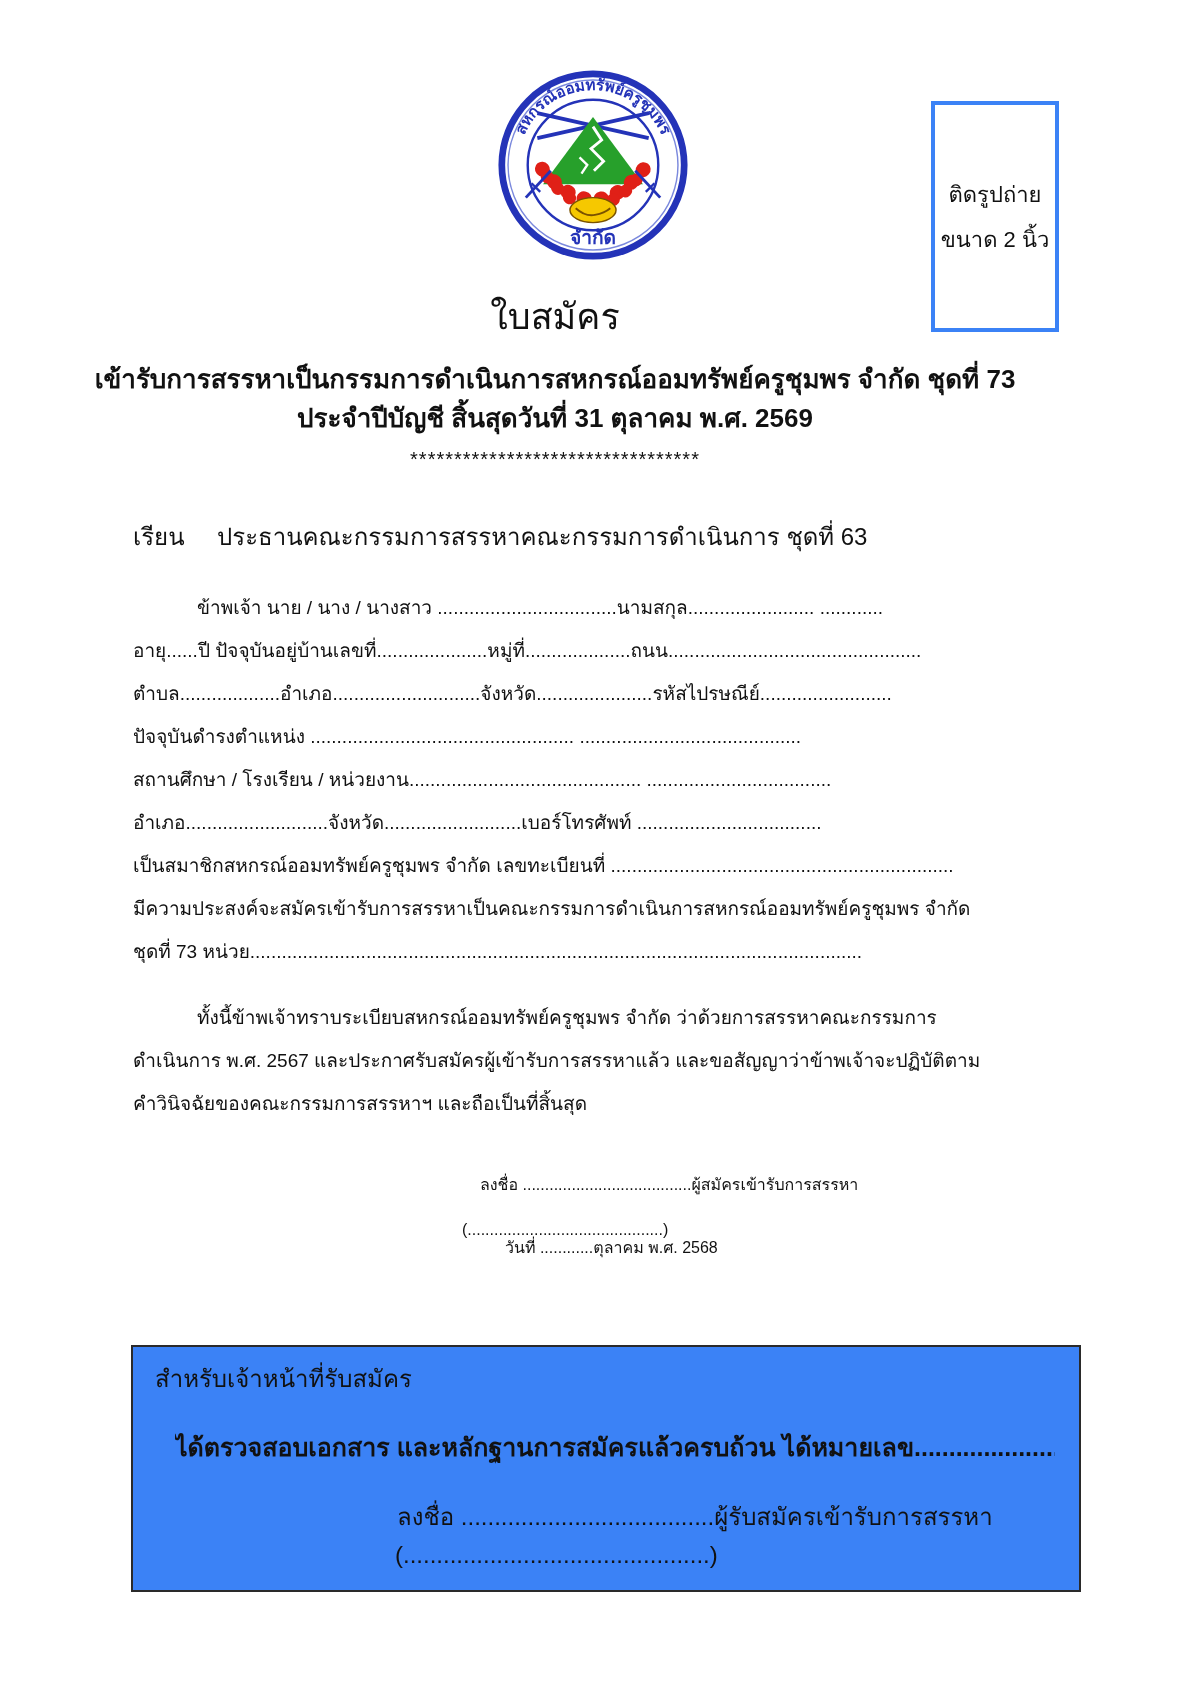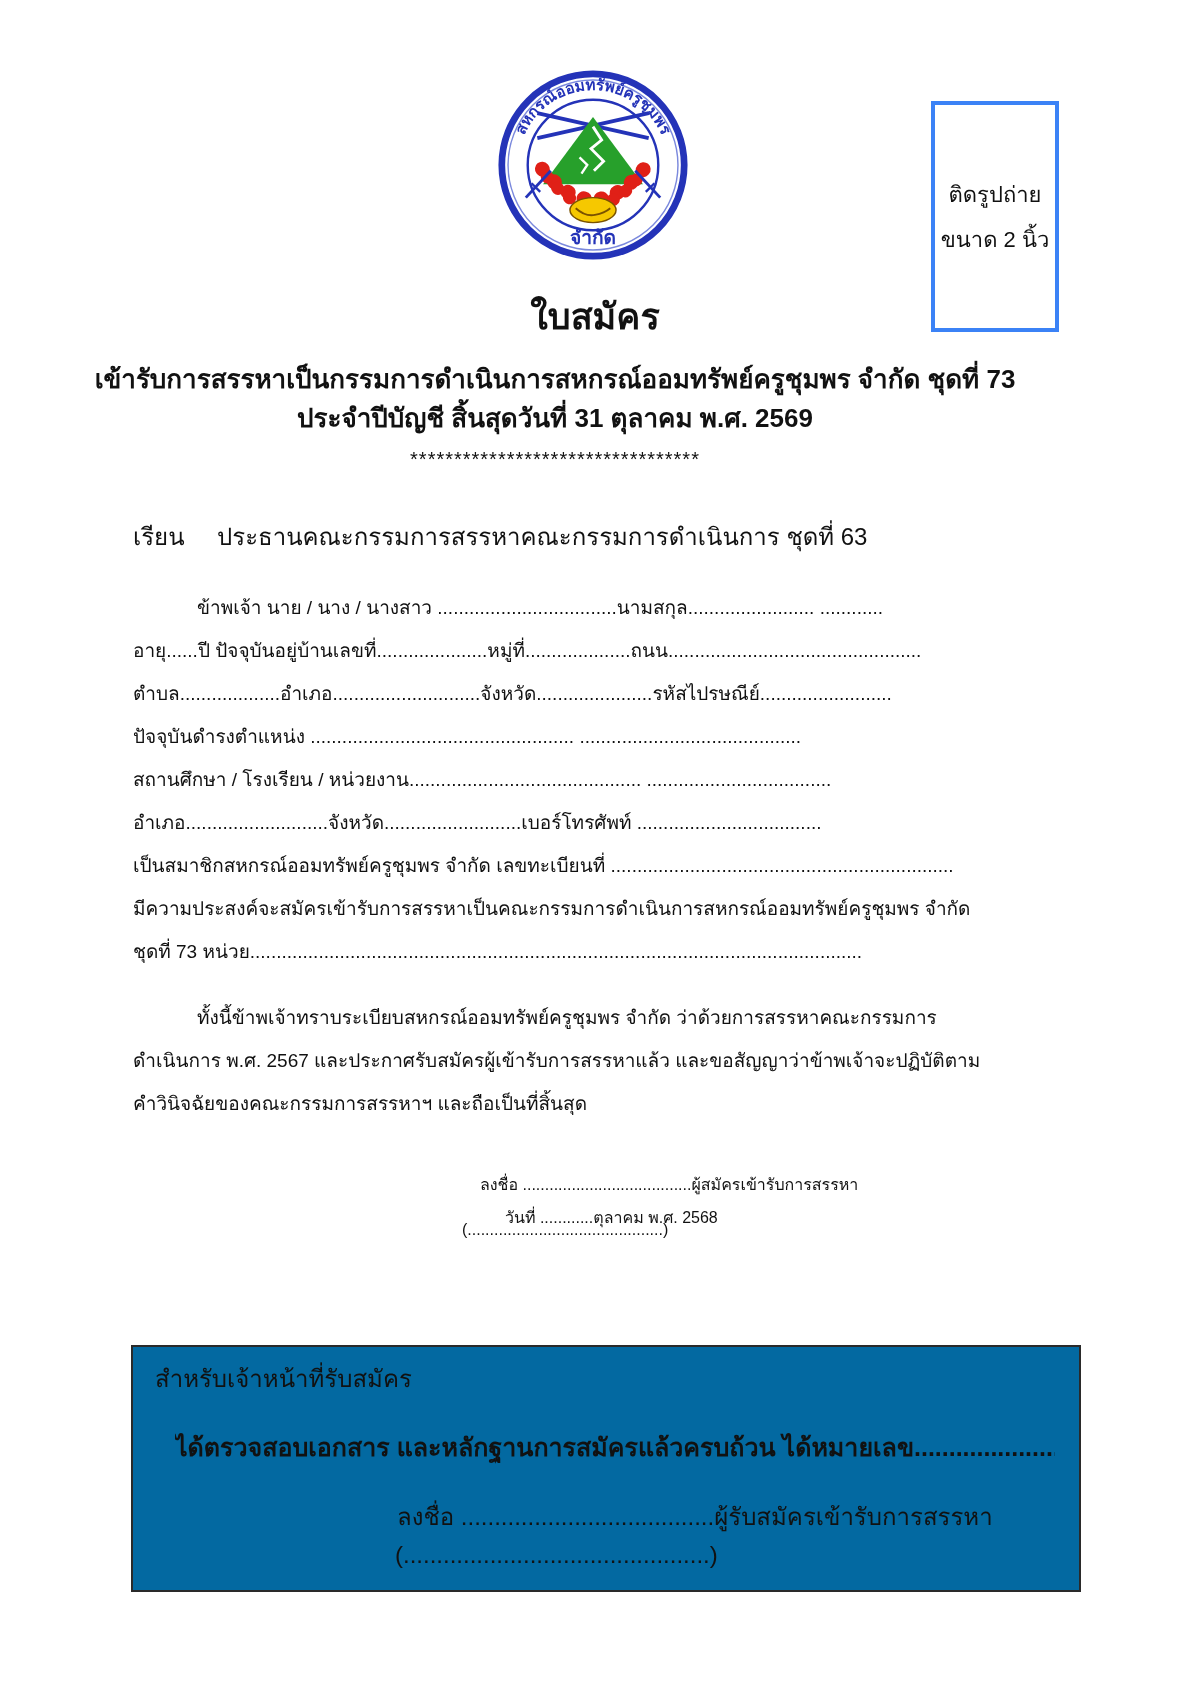--- a/index.html
+++ b/index.html
@@ -1,33 +1,33 @@
 <!DOCTYPE html>
 <html><head>
 <meta charset="utf-8">
 <style>
   html,body{margin:0;padding:0;background:#888;}
   .page{position:relative;width:1200px;height:1697px;background:#ffffff;margin:0 auto;
         font-family:"Liberation Sans","DejaVu Sans",sans-serif;color:#111;overflow:hidden;}
   .hc{position:absolute;left:0;width:1110px;text-align:center;}
-  .title{font-size:36px;font-weight:bold;top:288px;padding-left:40px;}
+  .title{font-size:36px;font-weight:normal;top:288px;}
   .subtitle{font-size:26px;font-weight:bold;}
   .stars{font-size:20px;letter-spacing:1px;top:448px;}
   .salutation{position:absolute;left:133px;top:517px;font-size:24px;white-space:nowrap;}
   .sal-label{display:inline-block;min-width:84px;}
   .fline{position:absolute;left:133px;width:934px;font-size:19px;line-height:43px;height:43px;
          white-space:nowrap;overflow:hidden;}
   .indent{text-indent:64px;}
   .sline{position:absolute;font-size:16px;line-height:36px;white-space:nowrap;}
   .logo{position:absolute;left:497px;top:62px;width:192px;height:206px;}
   .photo-box{position:absolute;left:884px;top:101px;width:120px;height:223px;
              border:4px solid #3b82f6;display:flex;flex-direction:column;justify-content:center;
              align-items:center;gap:10px;font-size:22px;text-align:center;margin-left:47px;}
   .official-box{position:absolute;left:131px;top:1345px;width:946px;height:243px;
-                border:2px solid #2a2a2a;background:#0369a1;}
+                border:2px solid #2a2a2a;background:#3b82f6;}
   .ob-label{position:absolute;left:22px;top:12px;font-size:24px;white-space:nowrap;}
   .ob-checked{position:absolute;left:42px;top:80px;font-size:25px;font-weight:bold;
               white-space:nowrap;overflow:hidden;width:880px;}
   .ob-sign{position:absolute;left:264px;top:150px;font-size:24px;white-space:nowrap;}
   .ob-name{position:absolute;left:262px;top:194px;font-size:24px;white-space:nowrap;}
 </style>
 </head>
 <body>
 
 <div class="page">
@@ -86,21 +86,21 @@
   <div class="fline" style="top:844px;">เป็นสมาชิกสหกรณ์ออมทรัพย์ครูชุมพร จำกัด เลขทะเบียนที่ .................................................................</div>
   <div class="fline" style="top:887px;">มีความประสงค์จะสมัครเข้ารับการสรรหาเป็นคณะกรรมการดำเนินการสหกรณ์ออมทรัพย์ครูชุมพร จำกัด</div>
   <div class="fline" style="top:930px;">ชุดที่ 73 หน่วย....................................................................................................................</div>
 
   <div class="fline indent" style="top:996px;">ทั้งนี้ข้าพเจ้าทราบระเบียบสหกรณ์ออมทรัพย์ครูชุมพร จำกัด ว่าด้วยการสรรหาคณะกรรมการ</div>
   <div class="fline" style="top:1039px;">ดำเนินการ พ.ศ. 2567 และประกาศรับสมัครผู้เข้ารับการสรรหาแล้ว และขอสัญญาว่าข้าพเจ้าจะปฏิบัติตาม</div>
   <div class="fline" style="top:1082px;">คำวินิจฉัยของคณะกรรมการสรรหาฯ และถือเป็นที่สิ้นสุด</div>
 
   <div class="sline" style="left:480px;top:1167px;">ลงชื่อ ......................................ผู้สมัครเข้ารับการสรรหา</div>
   <div class="sline" style="left:462px;top:1212px;">(............................................)</div>
-  <div class="sline" style="left:505px;top:1200px;text-align:right;">วันที่ ............ตุลาคม พ.ศ. 2568</div>
+  <div class="sline" style="left:505px;top:1230px;text-align:right;">วันที่ ............ตุลาคม พ.ศ. 2568</div>
 
   <div class="official-box">
     <div class="ob-label">สำหรับเจ้าหน้าที่รับสมัคร</div>
     <div class="ob-checked">ได้ตรวจสอบเอกสาร และหลักฐานการสมัครแล้วครบถ้วน  ได้หมายเลข......................</div>
     <div class="ob-sign">ลงชื่อ ......................................ผู้รับสมัครเข้ารับการสรรหา</div>
     <div class="ob-name">(..............................................)</div>
   </div>
 
 </div>
 

